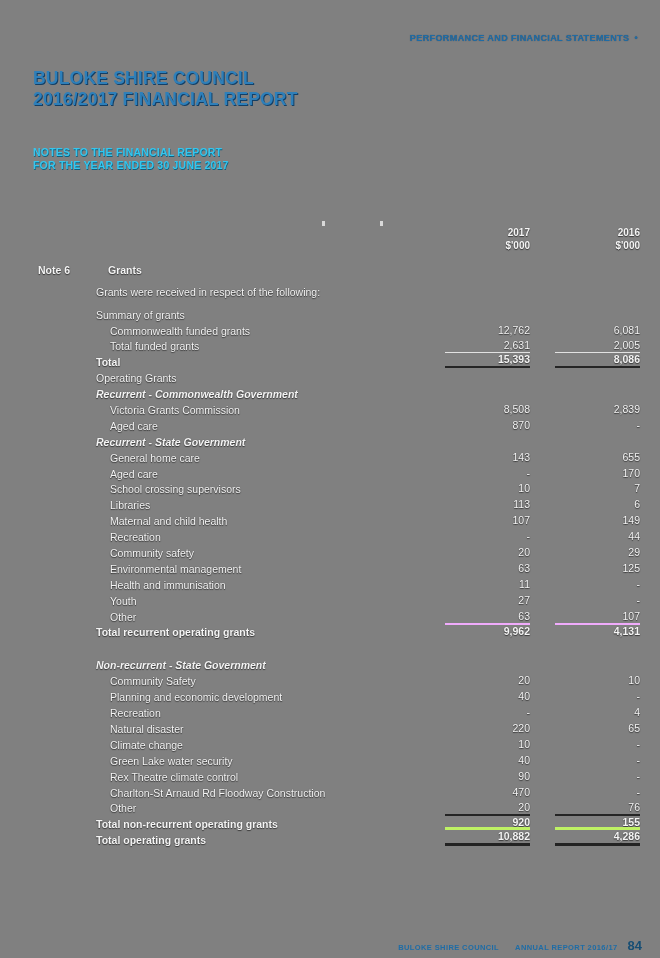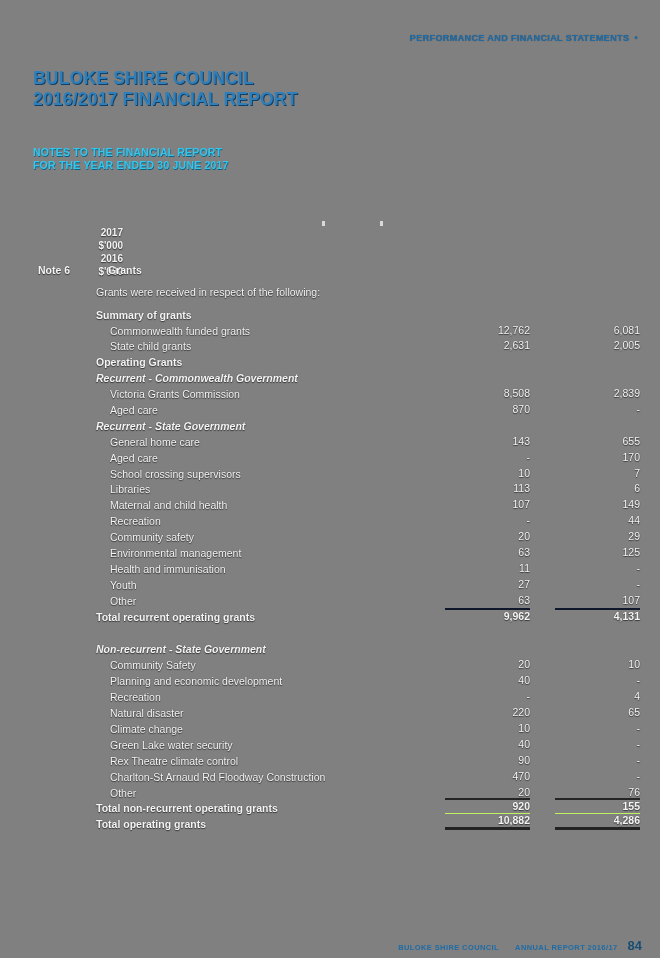--- a/index.html
+++ b/index.html
@@ -1,21 +1,21 @@
 <!DOCTYPE html>
 <html><head>
 <meta charset="utf-8">
 <style>
   html,body{margin:0;padding:0;background:#808080;}
   .page{
     position:relative;width:660px;height:958px;background:#808080;
     font-family:"Liberation Sans", sans-serif;overflow:hidden;
     color:#f5f5f5;
   }
-  .emboss{ text-shadow:0 1px 1px rgba(25,25,25,0.65), 0 0 1px rgba(25,25,25,0.5);flex-direction:column; }
+  .emboss{ text-shadow:0 1px 1px rgba(25,25,25,0.65), 0 0 1px rgba(25,25,25,0.5); }
 
   
   .hdr-right{
     position:absolute;top:33px;right:22px;
     font-size:9px;font-weight:bold;letter-spacing:.4px;
     color:#1e6ca6;text-transform:uppercase;
     text-shadow:0 0 1px rgba(10,40,70,.6);
   }
   .hdr-right .dot{margin-left:5px;font-size:9px;}
 
@@ -45,31 +45,31 @@
   .colheads .gap{width:25px;}
 
   
   .table{position:absolute;left:38px;top:260px;width:602px;font-size:10.5px;}
   .row{display:flex;align-items:flex-end;height:15.9px;}
   .row .label{flex:1;padding-left:58px;white-space:nowrap;}
   .row.note-row .note-label{width:62px;font-weight:bold;}
   .row.note-row .label{padding-left:8px;font-weight:bold;}
   .row.intro{margin-bottom:7px;}
   .row.note-row{margin-bottom:6px;}
-  .row.section .label{font-weight:bold;}
+  .row.section .label{font-weight:normal;}
   .row.subhead .label{font-weight:bold;font-style:italic;}
   .row.item .label{padding-left:72px;}
   .row.total1 .label,.row.total-rec .label,.row.total-nonrec .label,.row.grand .label{font-weight:bold;}
   .row .num{width:85px;text-align:right;white-space:nowrap;padding-bottom:1px;}
   .row .numgap{width:25px;}
   .row.total1 .num,.row.total-rec .num,.row.total-nonrec .num,.row.grand .num{font-weight:bold;}
   .row.total1 .num{border-top:1px solid #e2e2e2;border-bottom:2px solid #252525;}
-  .row.total-rec .num{border-top:2px solid #0f172a;}
+  .row.total-rec .num{border-top:2px solid #f0abfc;}
   .row.total-nonrec .num{border-top:2px solid #252525;border-bottom:1px solid #e2e2e2;}
-  .row.grand .num{border-top:1px solid #bef264;border-bottom:3px solid #232323;}
+  .row.grand .num{border-top:3px solid #bef264;border-bottom:3px solid #232323;}
   .row.gap-before{margin-top:17px;}
 
   
   .footer{
     position:absolute;top:938px;right:18px;display:flex;align-items:baseline;
     color:#1e6ca6;font-weight:bold;
   }
   .footer .ftext{font-size:7.5px;letter-spacing:.4px;text-transform:uppercase;}
   .footer .fsep{width:16px;}
   .footer .fpage{font-size:13px;color:#174e74;margin-left:10px;}
@@ -129,24 +129,30 @@
         <span class="numgap"></span>
         <span class="num"></span>
       </div>
       <div class="row item">
         <span class="label">Commonwealth funded grants</span>
         <span class="num">12,762</span>
         <span class="numgap"></span>
         <span class="num">6,081</span>
       </div>
       <div class="row item">
-        <span class="label">State child grants</span>
+        <span class="label">Total funded grants</span>
         <span class="num">2,631</span>
         <span class="numgap"></span>
         <span class="num">2,005</span>
+      </div>
+      <div class="row total1">
+        <span class="label">Total</span>
+        <span class="num">15,393</span>
+        <span class="numgap"></span>
+        <span class="num">8,086</span>
       </div>
       <div class="row section">
         <span class="label">Operating Grants</span>
         <span class="num"></span>
         <span class="numgap"></span>
         <span class="num"></span>
       </div>
       <div class="row subhead">
         <span class="label">Recurrent - Commonwealth Government</span>
         <span class="num"></span>

